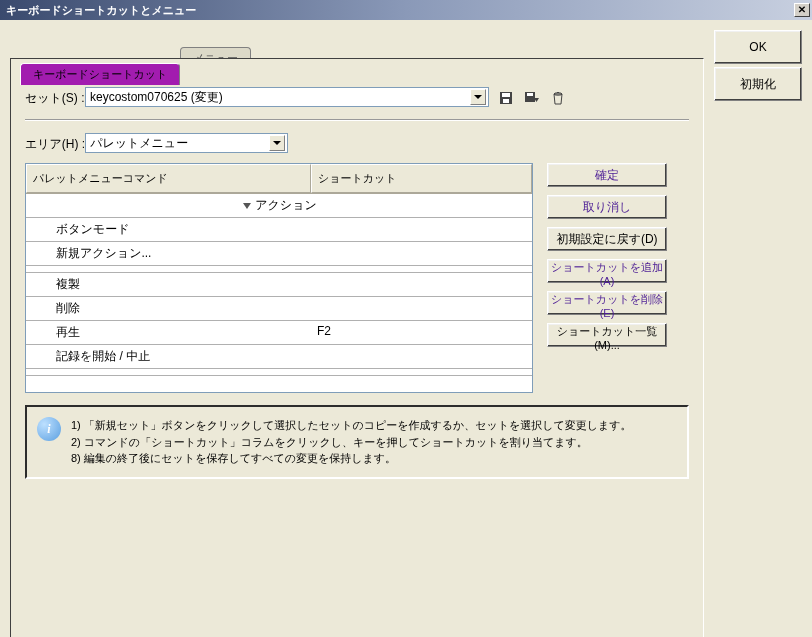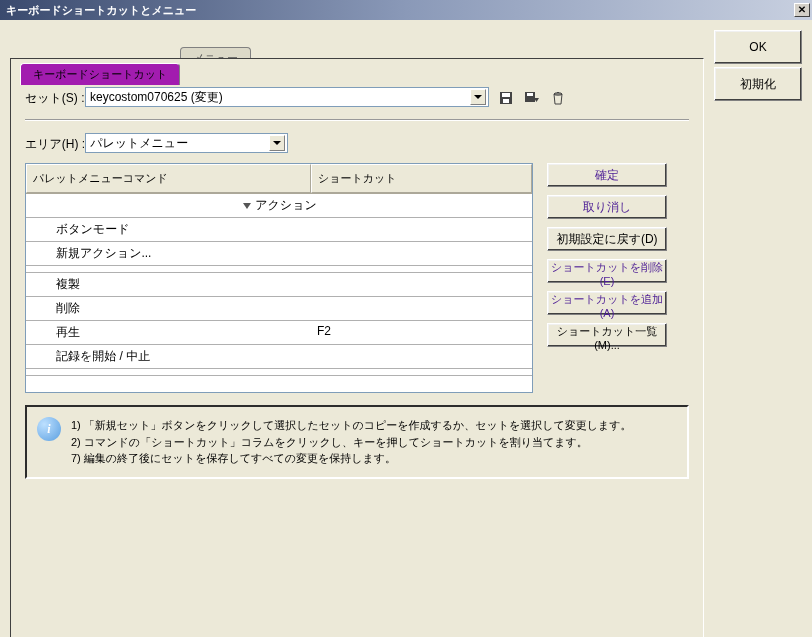--- a/index.html
+++ b/index.html
@@ -333,29 +333,29 @@
           <div class="tr">
               <div class="td2"></div>
             </div>
         </div>
       </div>
 
       <div style="margin-left:14px; width:132px;">
         <button class="btn btn-wide disabled">確定</button>
         <button class="btn btn-wide disabled">取り消し</button>
         <button class="btn btn-wide" style="font-size:12px;">初期設定に戻す(D)</button>
+        <button class="btn btn-wide disabled" style="font-size:11px;">ショートカットを追加(A)</button>
         <button class="btn btn-wide disabled" style="font-size:11px;">ショートカットを削除(E)</button>
-        <button class="btn btn-wide disabled" style="font-size:11px;">ショートカットを追加(A)</button>
         <button class="btn btn-wide" style="font-size:11px;">ショートカット一覧(M)...</button>
       </div>
     </div>
 
     <div class="info-box">
       <div class="info-icon">i</div>
       <div class="info-text">
         <div>1) 「新規セット」ボタンをクリックして選択したセットのコピーを作成するか、セットを選択して変更します。</div>
         <div>2) コマンドの「ショートカット」コラムをクリックし、キーを押してショートカットを割り当てます。</div>
-        <div>7) 編集の終了後にセットを保存してすべての変更を保持します。</div>
+        <div>8) 編集の終了後にセットを保存してすべての変更を保持します。</div>
       </div>
     </div>
 
   </div>
 </div>
 
 </body></html>

